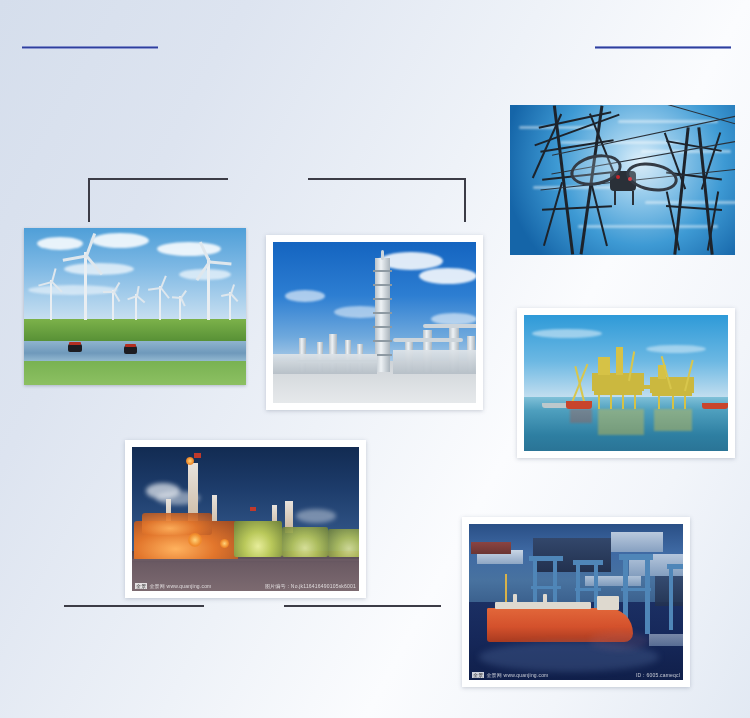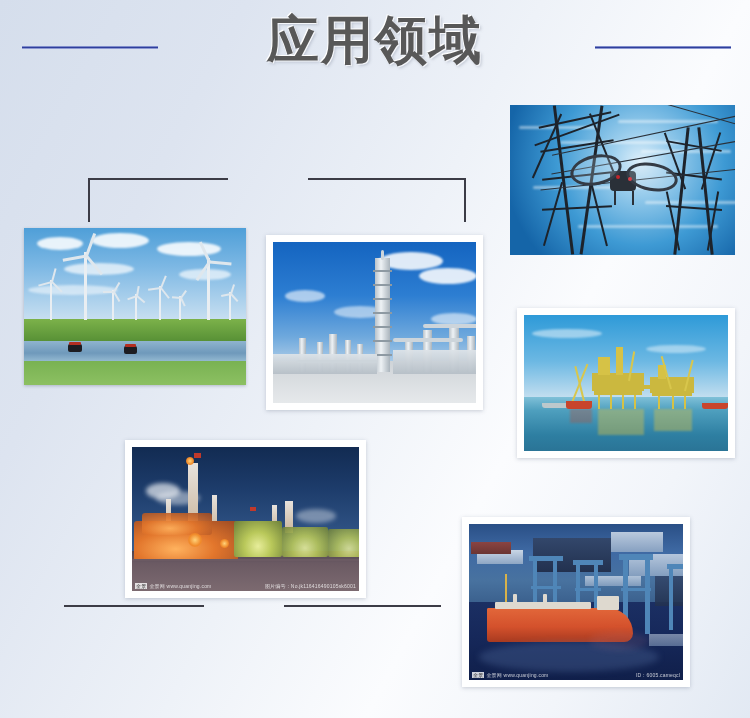--- a/index.html
+++ b/index.html
@@ -146,21 +146,20 @@
   #img-port .shipdeck { position: absolute; background: #ded9cf; border-radius: 1px; }
   #img-port .gantry { position: absolute; }
   #img-port .gantry i { position: absolute; background: #4f86b8; display: block; }
   #img-port .wake { position: absolute; background: rgba(120,150,200,.22); filter: blur(3px); border-radius: 50%; }
 </style>
 </head>
 <body>
 
 <div id="page">
 
-  <div id="title">应用领域</div>
   <div class="hrule" id="rule-left"></div>
   <div class="hrule" id="rule-right"></div>
 
   <div class="bkt" id="bracket-left">
     <span class="h"></span>
     <span class="v"></span>
   </div>
   <div class="bkt" id="bracket-right">
     <span class="h"></span>
     <span class="v"></span>

